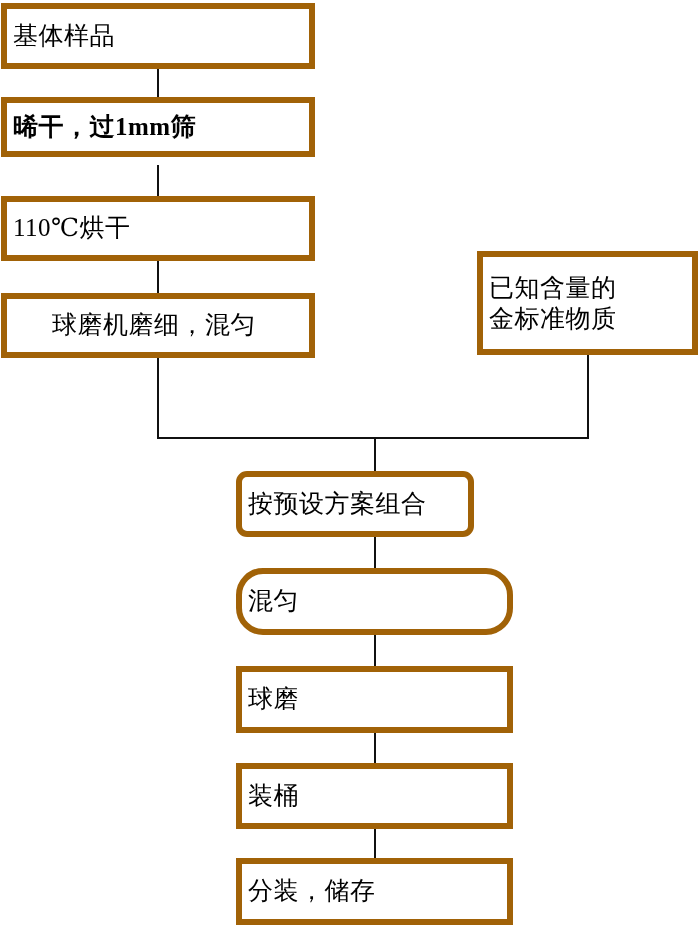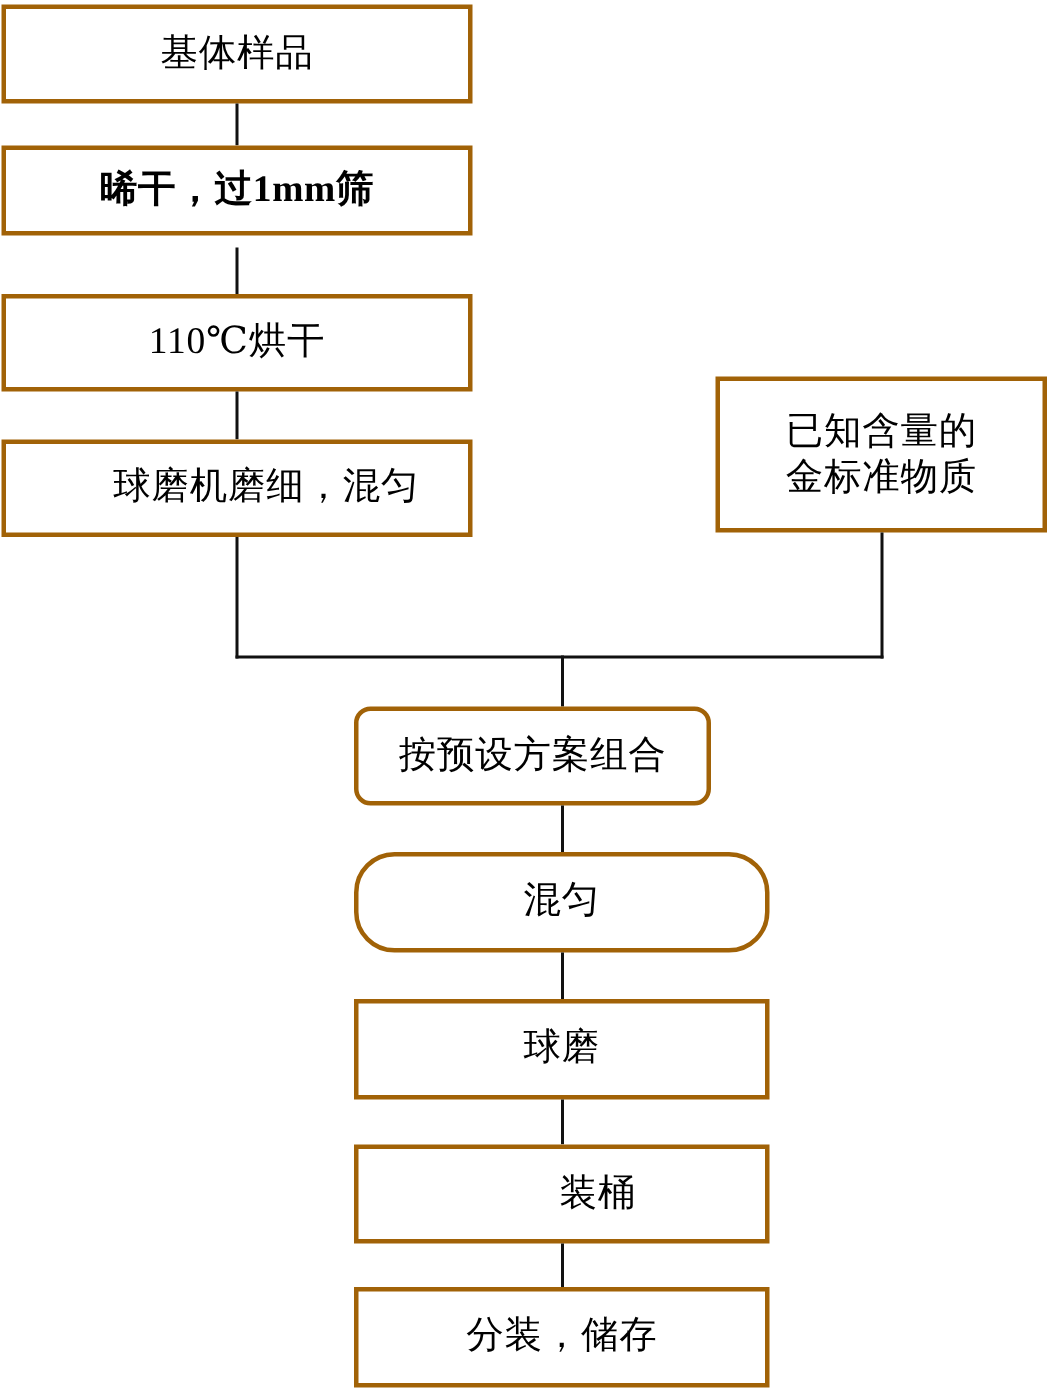--- a/index.html
+++ b/index.html
@@ -15,25 +15,24 @@
   #canvas {
     position: relative;
     width: 700px;
     height: 928px;
     background: #ffffff;
     overflow: hidden;
   }
   .node {
     position: absolute;
     box-sizing: border-box;
-    border: 3px solid #a16207;
+    border: 6px solid #a16207;
     background: #ffffff;
     display: flex;
     align-items: center;
-    justify-content: center;
     text-align: center;
   }
   .node .node-label {
     font-family: "Liberation Serif", "DejaVu Serif", serif;
     font-size: 25px;
     line-height: 1.22;
     letter-spacing: 0.5px;
     color: #000000;
     white-space: pre-line;
     padding: 0 6px;
@@ -104,21 +103,21 @@
   </div>
 
   <div class="edge-v" style="left:374px; top:635px; height:31px;"></div>
 
   <div class="node" style="left:236px; top:666px; width:277px; height:67px;">
     <span class="node-label">球磨</span>
   </div>
 
   <div class="edge-v" style="left:374px; top:733px; height:30px;"></div>
 
-  <div class="node" style="left:236px; top:763px; width:277px; height:66px;padding-left:48px;">
+  <div class="node" style="left:236px; top:763px; width:277px; height:66px;">
     <span class="node-label">装桶</span>
   </div>
 
   <div class="edge-v" style="left:374px; top:829px; height:29px;"></div>
 
   <div class="node" style="left:236px; top:858px; width:277px; height:67px;">
     <span class="node-label">分装，储存</span>
   </div>
 
 </div>

